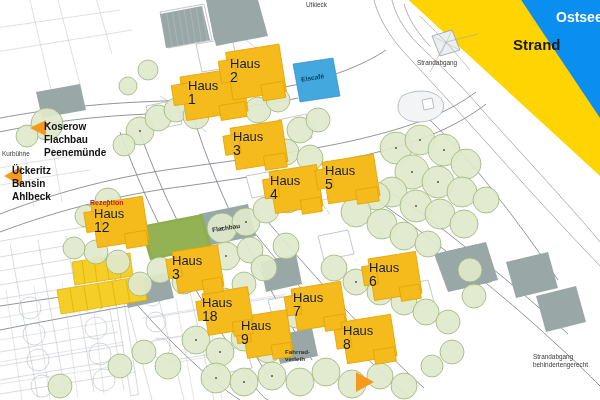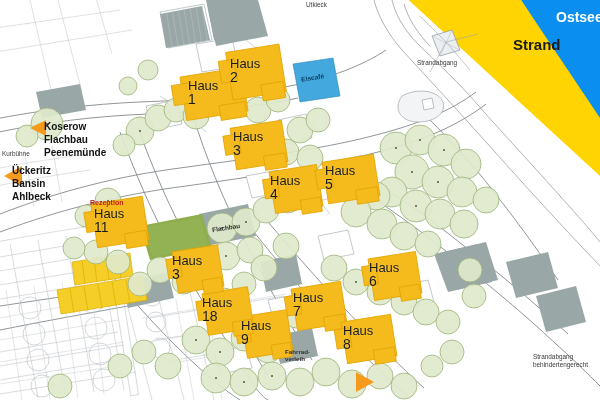--- a/index.html
+++ b/index.html
@@ -434,21 +434,21 @@
       <div class="lbl haus-label" style="left: 202px; top: 296px; width: 52px;">
         <span class="n haus-name">Haus</span>
         <span class="n haus-num">18</span>
       </div>
       <div class="lbl haus-label" style="left: 172px; top: 254px; width: 52px;">
         <span class="n haus-name">Haus</span>
         <span class="n haus-num">3</span>
       </div>
       <div class="lbl haus-label" style="left: 94px; top: 207px; width: 52px;">
         <span class="n haus-name">Haus</span>
-        <span class="n haus-num">11</span>
+        <span class="n haus-num">12</span>
       </div>
     </div>
 
   <div class="lbl" style="left:556px;top:8px;">
     <span class="ostsee-lbl">Ostsee</span>
   </div>
   <div class="lbl" style="left:513px;top:36px;">
     <span class="strand-lbl">Strand</span>
   </div>
 

